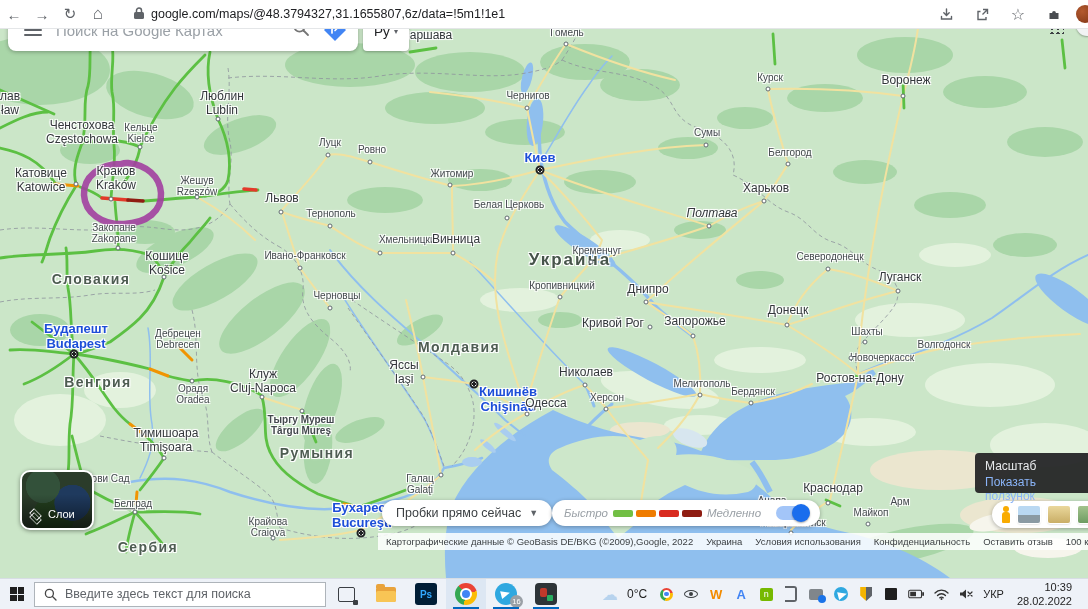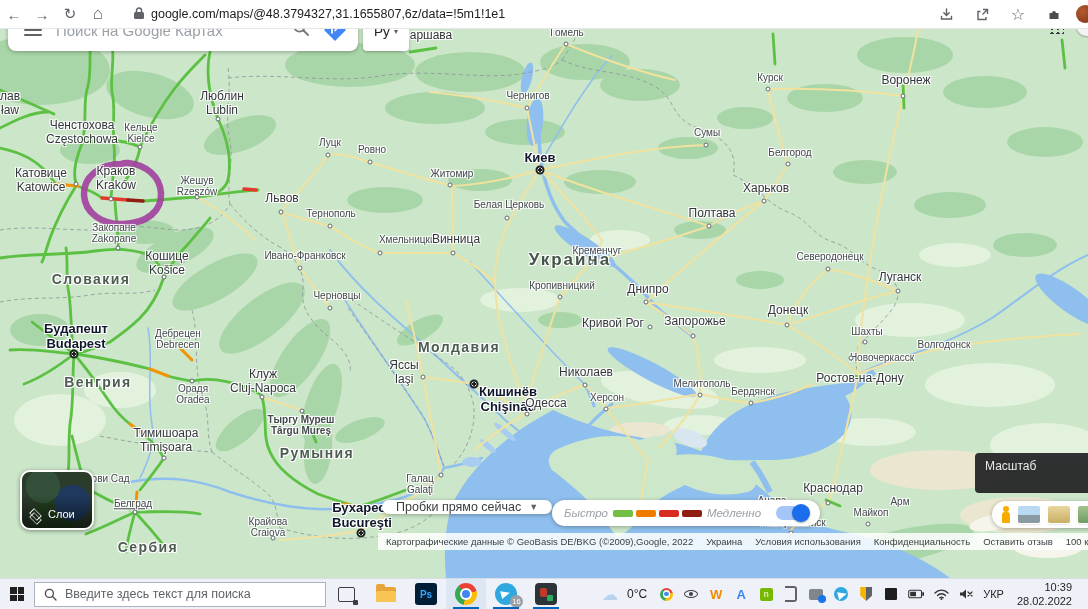--- a/index.html
+++ b/index.html
@@ -16,21 +16,21 @@
   #profile-avatar{width:18px;height:18px;border-radius:50%;background:radial-gradient(circle at 35% 35%,#b3592f,#7d3415);margin-right:-6px;}
   
   #map-area{position:absolute;left:0;top:28px;width:1088px;height:550px;overflow:hidden;background:#cbe6c8;}
   #map-area svg{display:block;}
   #labels-layer{position:absolute;inset:0;z-index:10;pointer-events:none;}
   .lbl{position:absolute;transform:translate(-50%,-50%);text-align:center;white-space:nowrap;line-height:1.14;
     text-shadow:-1px -1px 0 rgba(255,255,255,.95),1px -1px 0 rgba(255,255,255,.95),
      -1px 1px 0 rgba(255,255,255,.95),1px 1px 0 rgba(255,255,255,.95),0 0 3px rgba(255,255,255,.9);}
   .t-c{font-size:12px;color:#33373b;font-weight:500;}
   .t-s{font-size:10px;color:#43484d;font-weight:400;}
-  .t-cap{font-size:13px;color:#0f172a;font-weight:700;}
+  .t-cap{font-size:13px;color:#1d4ed8;font-weight:700;}
   .t-k{font-size:14px;color:#4d5c51;font-weight:600;letter-spacing:1.4px;}
   .t-K{font-size:17px;color:#46544a;font-weight:600;letter-spacing:2px;}
   .cdot{position:absolute;width:5px;height:5px;border-radius:50%;background:#fff;border:1.5px solid #616a70;
     transform:translate(-50%,-50%);box-sizing:border-box;}
   .cdot.cap{width:9px;height:9px;border:2px solid #202124;
     background:radial-gradient(circle,#202124 0 1.6px,#fff 1.7px);}
   
   #searchbar{position:absolute;left:8px;top:9px;width:350px;height:42px;background:#fff;border-radius:8px;
     box-shadow:0 1px 4px rgba(0,0,0,.3);display:flex;align-items:center;z-index:30;}
   #hamburger{width:18px;height:12px;margin:0 14px 0 16px;display:flex;flex-direction:column;justify-content:space-between;cursor:pointer;}
@@ -40,21 +40,21 @@
   #dir-btn{width:30px;height:30px;margin-right:8px;display:flex;align-items:center;justify-content:center;cursor:pointer;}
   #lang-ext{position:absolute;left:363px;top:11px;width:46px;height:40px;background:#fff;border-radius:4px;
     box-shadow:0 1px 3px rgba(0,0,0,.3);display:flex;align-items:center;justify-content:center;gap:4px;
     font-size:13.5px;color:#202124;z-index:30;cursor:pointer;}
   #lang-ext .caret{font-size:8px;color:#5f6368;}
   #apps-grid{position:absolute;left:1048px;top:18px;width:16px;height:16px;z-index:25;cursor:pointer;
     background:radial-gradient(circle,#3c4043 1.7px,transparent 1.9px);background-size:6px 6px;background-position:1px 1px;}
   #apps-avatar{position:absolute;left:1076px;top:14px;width:22px;height:22px;border-radius:50%;background:#f1f3f4;
     box-shadow:0 1px 2px rgba(0,0,0,.3);z-index:25;}
   
-  #traffic-pill{position:absolute;left:382px;top:500px;height:14px;background:#fff;border-radius:16px;
+  #traffic-pill{position:absolute;left:382px;top:500px;height:26px;background:#fff;border-radius:16px;
     box-shadow:0 1px 4px rgba(0,0,0,.3);display:flex;align-items:center;padding:0 14px;gap:8px;z-index:30;cursor:pointer;}
   #traffic-pill span{font-size:12.5px;color:#3c4043;}
   #traffic-pill .caret{font-size:9px;color:#5f6368;}
   #legend-pill{position:absolute;left:552px;top:500px;height:26px;background:#fff;border-radius:16px;
     box-shadow:0 1px 4px rgba(0,0,0,.3);display:flex;align-items:center;padding:0 12px;gap:5px;z-index:30;}
   .legend-txt{font-size:11.5px;color:#9aa0a6;font-style:italic;}
   .swatch{width:20px;height:7px;border-radius:2px;display:inline-block;}
   #traffic-toggle{width:32px;height:14px;border-radius:7px;background:#a3c5f8;position:relative;margin-left:10px;cursor:pointer;}
   #traffic-toggle .knob{position:absolute;right:-2px;top:-2px;width:18px;height:18px;border-radius:50%;background:#1a6ded;
     box-shadow:0 1px 2px rgba(0,0,0,.35);}
@@ -619,21 +619,21 @@
         </div>
         <div class="cdot" style="left: 591px; top: 234px;"></div>
         <div class="lbl t-s" style="left: 562px; top: 258px;">
           <div>Кропивницкий</div>
         </div>
         <div class="cdot" style="left: 560px; top: 269px;"></div>
         <div class="lbl t-c" style="left: 648px; top: 262px;">
           <div>Днипро</div>
         </div>
         <div class="cdot" style="left: 646px; top: 274px;"></div>
-        <div class="lbl t-c" style="left: 712px; top: 186px;">
+        <div class="lbl t-c" style="left: 712px; top: 186px; font-style: italic;">
           <div>Полтава</div>
         </div>
         <div class="cdot" style="left: 709px; top: 198px;"></div>
         <div class="lbl t-c" style="left: 766px; top: 161px;">
           <div>Харьков</div>
         </div>
         <div class="cdot" style="left: 764px; top: 173px;"></div>
         <div class="lbl t-s" style="left: 790px; top: 125px;">
           <div>Белгород</div>
         </div>
@@ -758,20 +758,21 @@
     <span class="shade"></span>
     <span id="layers-ico">
         <i></i>
         <i></i>
       </span>
     <span id="layers-label">Слои</span>
   </div>
 
   <div id="scale-tooltip">
     <div id="tooltip-title">Масштаб</div>
+    <div id="tooltip-link">Показать ползунок</div>
   </div>
 
   <div id="pegman-bar">
     <span id="pegman">
         <span class="head"></span>
         <span class="body"></span>
       </span>
     <span class="thumb" id="thumb-1"></span>
     <span class="thumb" id="thumb-2"></span>
     <span class="thumb" id="thumb-3"></span>

